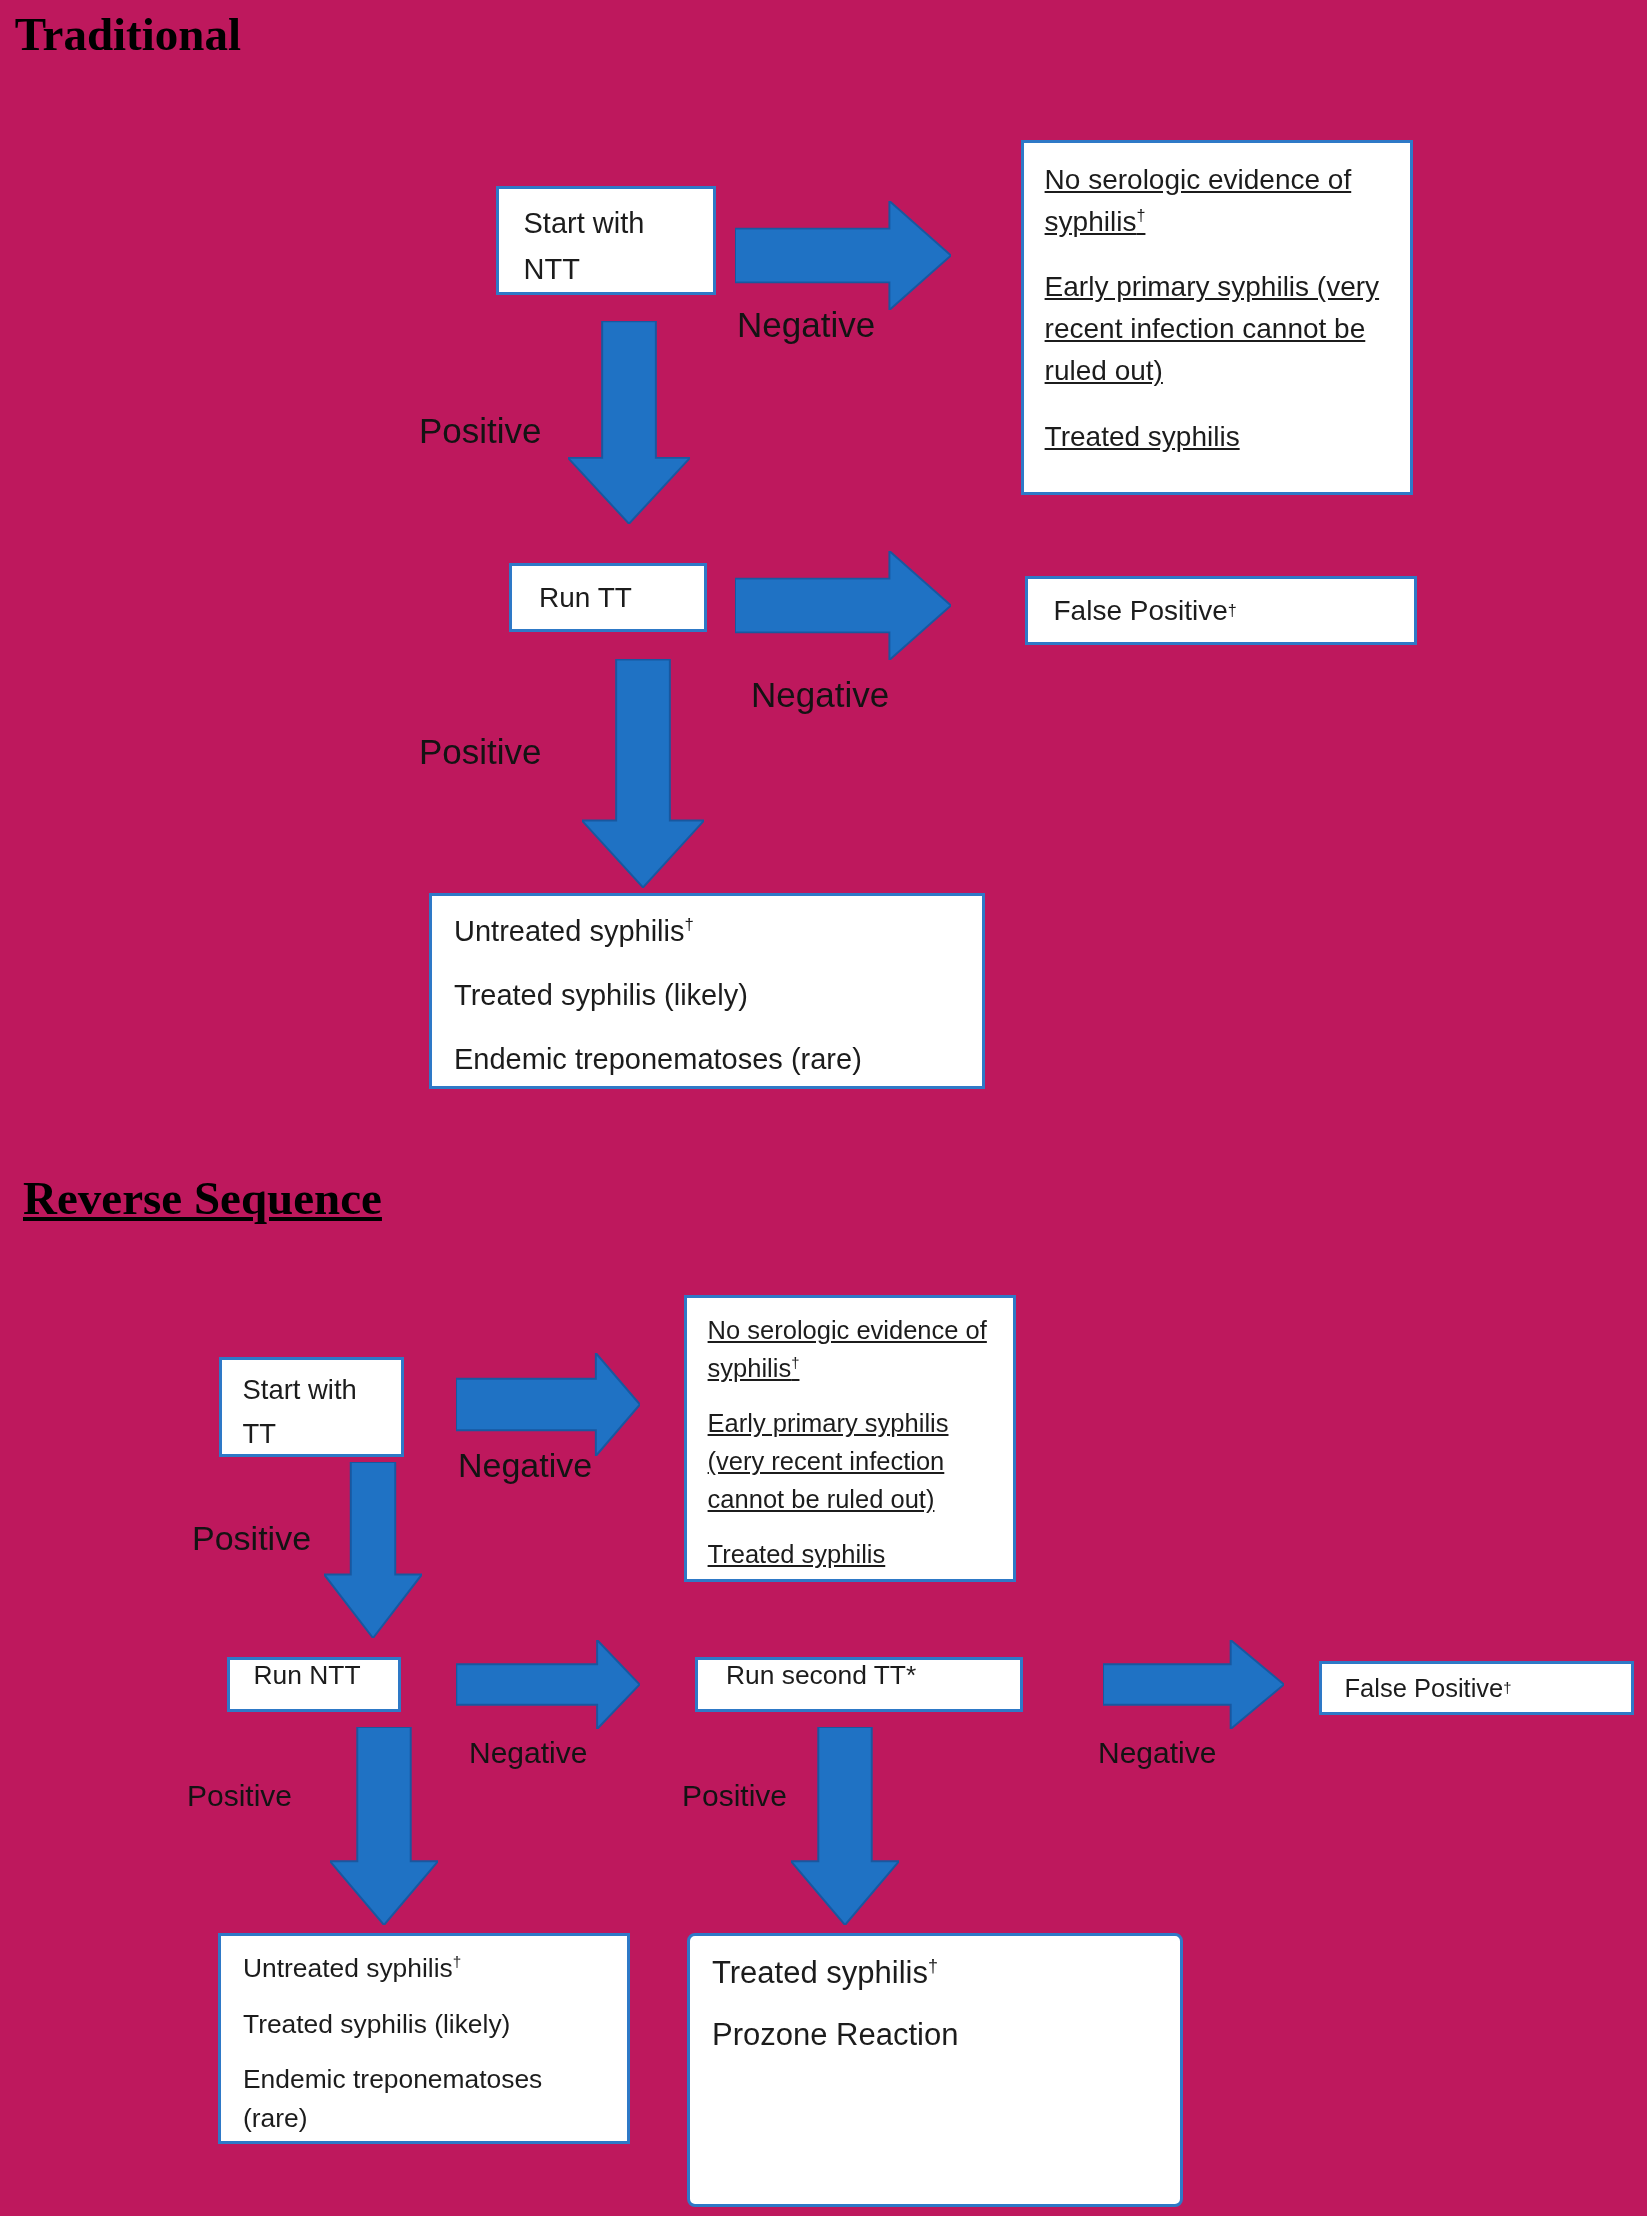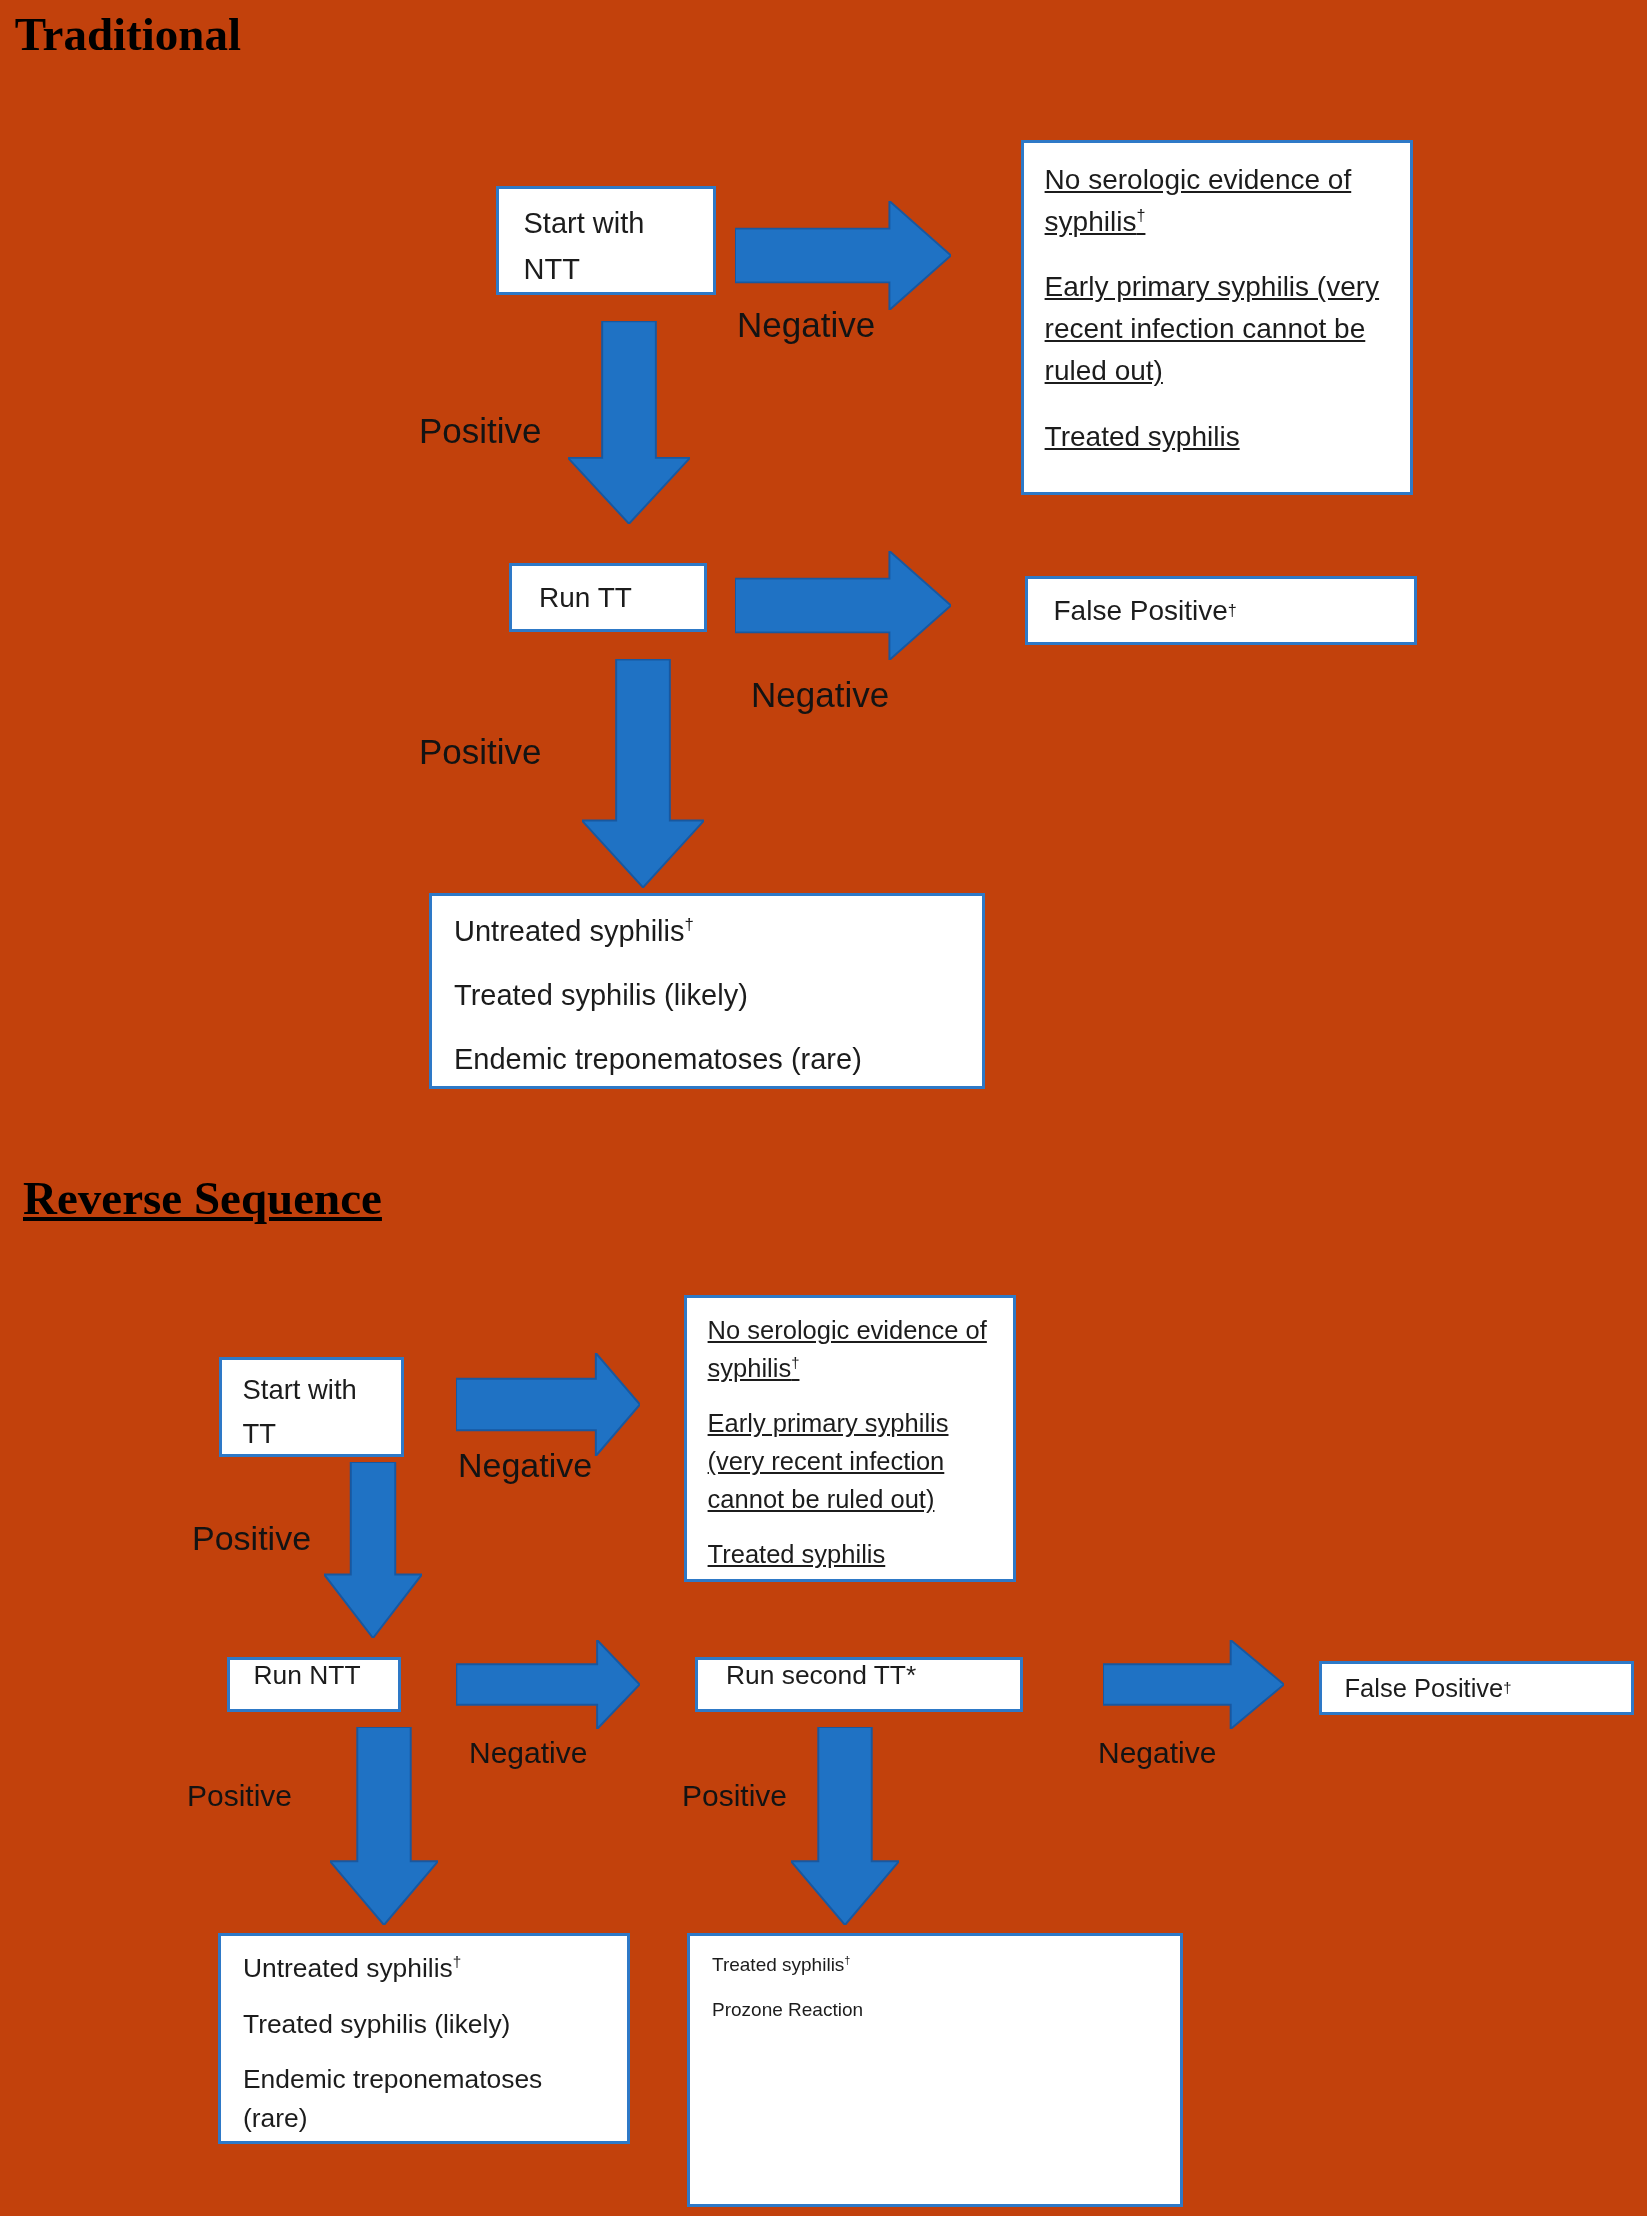--- a/index.html
+++ b/index.html
@@ -1,36 +1,36 @@
 <!DOCTYPE html>
 <html style="font-size:7.8px"><head>
 <meta charset="utf-8">
 <style>
   html,body{margin:0;padding:0;background:#ffffff;}
   body{width:1648px;height:2216px;position:relative;font-family:"Liberation Sans",sans-serif;color:#1c1c1c;}
-  .page{position:absolute;inset:0;background:#c2410c;}
+  .page{position:absolute;inset:0;background:#be185d;}
   .sec-title{position:absolute;margin:0;font-family:"Liberation Serif",serif;font-weight:bold;color:#000;font-size:47px;line-height:1.1;}
   .box{position:absolute;background:#fff;border:3.9px solid #2E79C7;box-sizing:border-box;color:#1c1c1c;}
   .box p{margin:0;}
   .start-box{font-size:29px;line-height:1.6;padding:10.8px 9.8px 0 24.5px;}
   .start-box .ln{display:block;}
   .run-box{display:flex;align-items:center;font-size:28px;padding-left:27px;}
   .run-box-sm{display:flex;align-items:flex-start;font-size:26.4px;padding-left:23.5px;}
   .fp-box{display:flex;align-items:center;font-size:28px;padding-left:25.5px;}
   .fp-box-sm{display:flex;align-items:center;font-size:25.5px;padding-left:22.5px;}
   .outcome{padding:15.7px 19.6px 0 20.6px;text-decoration:underline;}
   .outcome-trad{font-size:28px;line-height:1.5;}
   .outcome-trad p{margin-bottom:23.5px;}
   .results-trad{font-size:29px;line-height:1.5;padding:13.7px 19.6px 0 22px;}
   .results-trad p{margin-bottom:20.6px;}
   .outcome-rev{font-size:25.5px;line-height:1.5;}
   .outcome-rev p{margin-bottom:16.7px;}
   .results-rev-left{font-size:26.4px;line-height:1.45;padding:12.7px 19.6px 0 22px;}
   .results-rev-left p{margin-bottom:17.6px;}
-  .results-rev-mid{font-size:19px;line-height:1.45;padding:14.7px 19.6px 0 22px;}
+  .results-rev-mid{font-size:31px;line-height:1.45;padding:14.7px 19.6px 0 22px;border-radius:8px;}
   .results-rev-mid p{margin-bottom:17.6px;}
   sup{font-size:58%;vertical-align:super;}
   .lbl{position:absolute;color:#131313;white-space:nowrap;}
   .lbl-xl{font-size:35px;}
   .lbl-lg{font-size:34px;}
   .lbl-md{font-size:30px;}
   .arrow{position:absolute;display:block;}
 </style>
 </head>
 <body>

